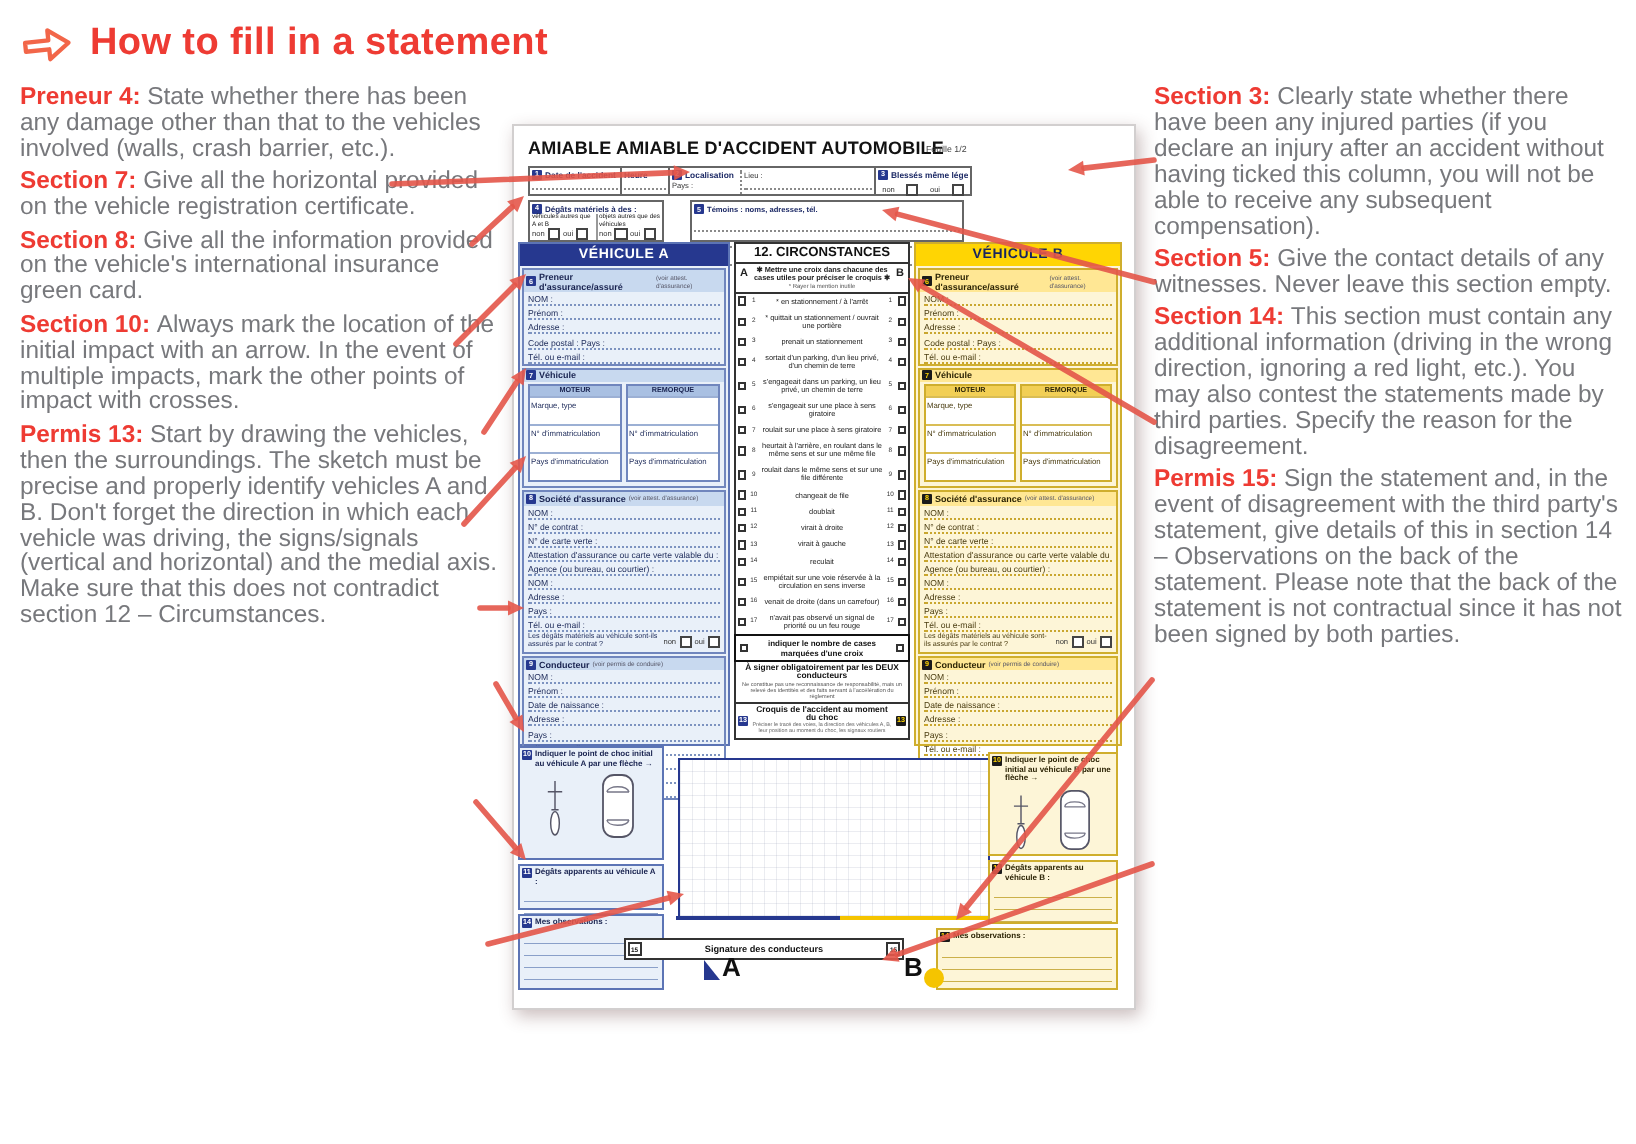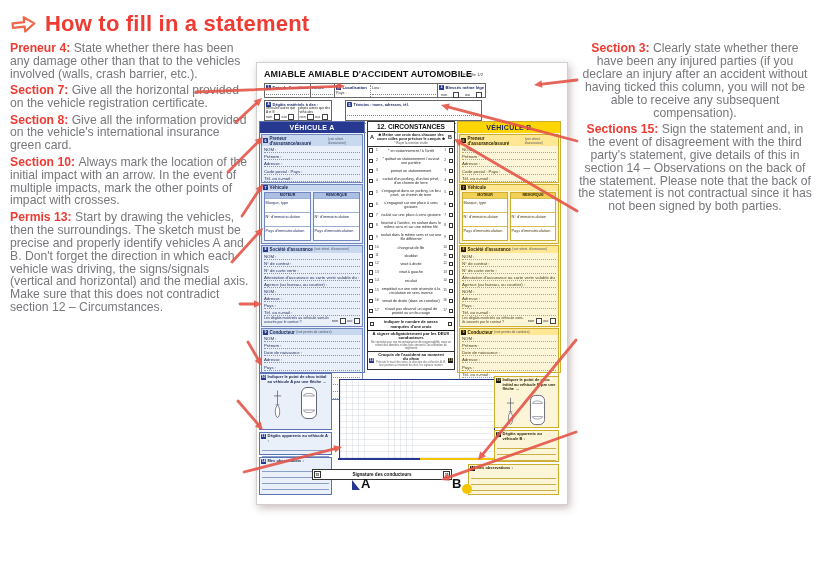--- a/index.html
+++ b/index.html
@@ -1,26 +1,26 @@
 <!DOCTYPE html>
 <html><head>
 <meta charset="utf-8">
 <style>
   html,body{margin:0;padding:0;}
   body{position:relative;width:818px;height:572px;background:#ffffff;
        font-family:"Liberation Sans",sans-serif;overflow:hidden;}
 
   
   #title-row{position:absolute;left:10px;top:11px;display:flex;align-items:center;gap:8px;}
-  #page-title{font-size:22px;font-weight:bold;color:#ee3b33;letter-spacing:.2px;}
+  #page-title{font-size:19px;font-weight:bold;color:#ee3b33;letter-spacing:.2px;}
 
   
   .guide{position:absolute;font-size:12.2px;line-height:12.9px;color:#77787c;}
   #guide-left{left:10px;top:42px;width:243px;}
-  #guide-right{left:577px;top:42px;width:236px;text-align:center;}
+  #guide-right{left:577px;top:42px;width:236px;}
   .gpara{margin:0 0 3.5px 0;}
   .slabel{color:#ee3b33;font-weight:bold;}
 
   
   #form-card{position:absolute;left:256px;top:62px;width:310px;height:441px;background:#fff;
              border:1px solid #d2cfcf;box-shadow:2px 3px 8px rgba(90,50,50,.32);z-index:1;}
   #form-title{position:absolute;left:7px;top:6px;font-size:9px;font-weight:bold;color:#121212;letter-spacing:.1px;white-space:nowrap;}
   #form-sheet{position:absolute;left:206px;top:9px;font-size:4.4px;color:#444;}
 
   .numbox{display:inline-flex;flex:none;width:5px;height:5px;background:#26388f;color:#fff;
@@ -154,21 +154,23 @@
 
 <div id="guide-left" class="guide">
     <p class="gpara"><b class="slabel">Preneur 4: </b><span>State whether there has been any damage other than that to the vehicles involved (walls, crash barrier, etc.).</span></p>
     <p class="gpara"><b class="slabel">Section 7: </b><span>Give all the horizontal provided on the vehicle registration certificate.</span></p>
     <p class="gpara"><b class="slabel">Section 8: </b><span>Give all the information provided on the vehicle's international insurance green card.</span></p>
     <p class="gpara"><b class="slabel">Section 10: </b><span>Always mark the location of the initial impact with an arrow. In the event of multiple impacts, mark the other points of impact with crosses.</span></p>
     <p class="gpara"><b class="slabel">Permis 13: </b><span>Start by drawing the vehicles, then the surroundings. The sketch must be precise and properly identify vehicles A and B. Don't forget the direction in which each vehicle was driving, the signs/signals (vertical and horizontal) and the medial axis. Make sure that this does not contradict section 12 – Circumstances.</span></p>
   </div>
 <div id="guide-right" class="guide">
     <p class="gpara"><b class="slabel">Section 3: </b><span>Clearly state whether there have been any injured parties (if you declare an injury after an accident without having ticked this column, you will not be able to receive any subsequent compensation).</span></p>
-    <p class="gpara"><b class="slabel">Sections 15: </b><span>Sign the statement and, in the event of disagreement with the third party's statement, give details of this in section 14 – Observations on the back of the statement. Please note that the back of the statement is not contractual since it has not been signed by both parties.</span></p>
+    <p class="gpara"><b class="slabel">Section 5: </b><span>Give the contact details of any witnesses. Never leave this section empty.</span></p>
+    <p class="gpara"><b class="slabel">Section 14: </b><span>This section must contain any additional information (driving in the wrong direction, ignoring a red light, etc.). You may also contest the statements made by third parties. Specify the reason for the disagreement.</span></p>
+    <p class="gpara"><b class="slabel">Permis 15: </b><span>Sign the statement and, in the event of disagreement with the third party's statement, give details of this in section 14 – Observations on the back of the statement. Please note that the back of the statement is not contractual since it has not been signed by both parties.</span></p>
   </div>
 
 <div id="form-card">
   <div id="form-title">AMIABLE AMIABLE D'ACCIDENT AUTOMOBILE</div>
   <div id="form-sheet">Feuille 1/2</div>
 
   <div id="row1">
     <div class="hbox" id="b-date">
       <div class="hlabel">
           <span class="numbox">1</span>

